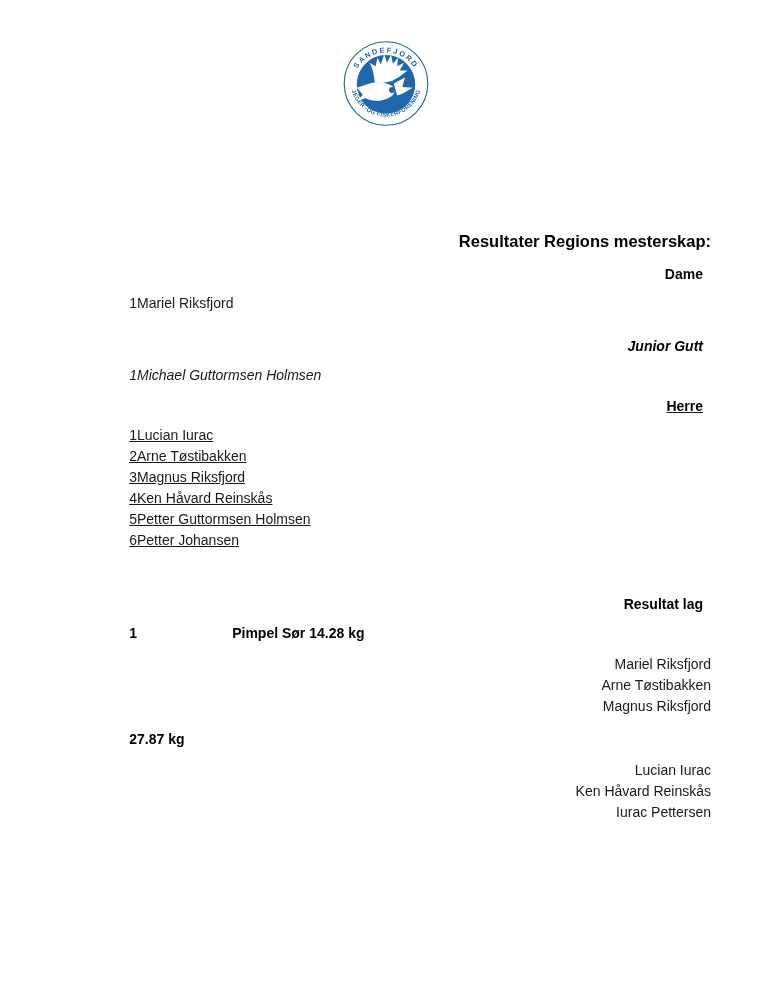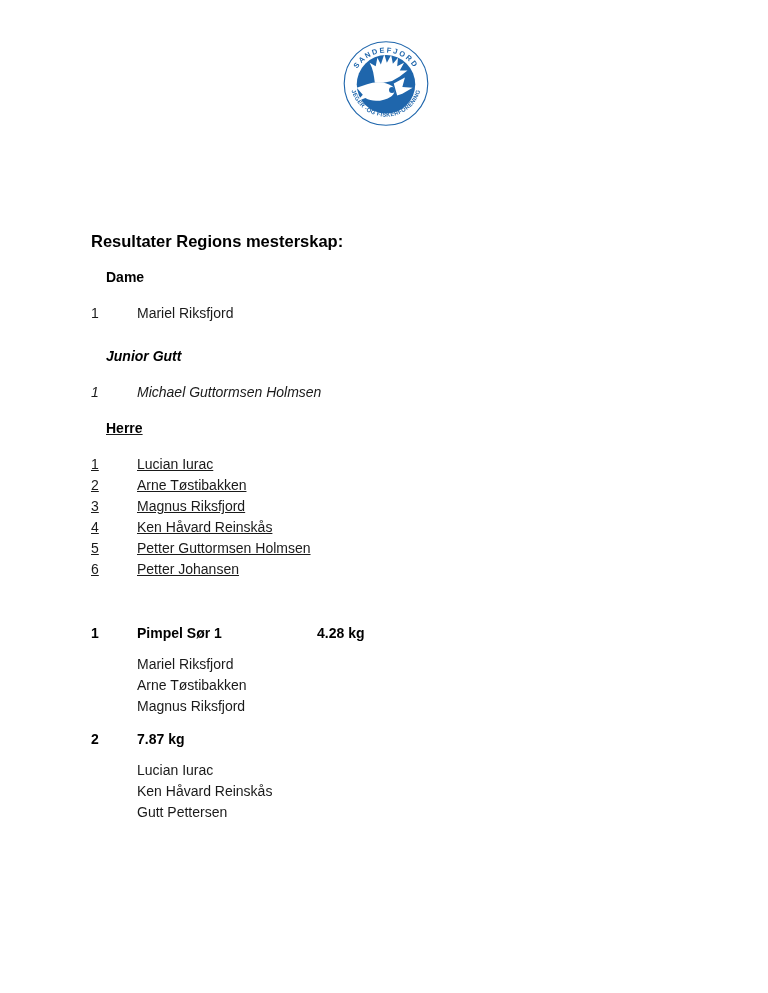--- a/index.html
+++ b/index.html
@@ -34,34 +34,35 @@
     font-size: 6.7px;
     letter-spacing: 0.35px;
   }
   .content {
     position: absolute;
     left: 91px;
     top: 230px;
     width: 620px;
     font-size: 14px;
     line-height: 21px;
+    text-align: right;
   }
   .doc-title {
     font-size: 16.5px;
     line-height: 22px;
     font-weight: bold;
     color: #000000;
     margin: 0 0 12px 0;
   }
   .section-header {
     font-size: 14px;
     line-height: 21px;
     font-weight: bold;
     color: #000000;
-    margin: 15px;
+    margin: 8px;
   }
   .sec-junior { margin-top: 22px; font-style: italic; }
   .sec-herre  { margin-top: 10px; text-decoration: underline; }
   .row { display: flex; }
   .rank { width: 46px; flex: 0 0 46px; }
   .teams-block { margin-top: 43px; }
   .team-line {
     display: flex;
     font-weight: bold;
     color: #000000;
@@ -140,20 +141,21 @@
         <span class="rank">5</span>
         <span class="name">Petter Guttormsen Holmsen</span>
       </div>
       <div class="row">
         <span class="rank">6</span>
         <span class="name">Petter Johansen</span>
       </div>
     </section>
 
     <section class="teams-block">
+      <h2 class="section-header">Resultat lag</h2>
 
       <div class="team">
         <div class="team-line">
           <span class="rank">1</span>
           <span class="tname">Pimpel Sør 1</span>
           <span class="weight">4.28 kg</span>
         </div>
         <div class="members">
           <div>Mariel Riksfjord</div>
           <div>Arne Tøstibakken</div>
@@ -162,19 +164,19 @@
       </div>
 
       <div class="team">
         <div class="team-line">
           <span class="rank">2</span>
           <span class="weight">7.87 kg</span>
         </div>
         <div class="members">
           <div>Lucian Iurac</div>
           <div>Ken Håvard Reinskås</div>
-          <div>Gutt Pettersen</div>
+          <div>Iurac Pettersen</div>
         </div>
       </div>
     </section>
 
   </div>
 </div>
 
 </body></html>

